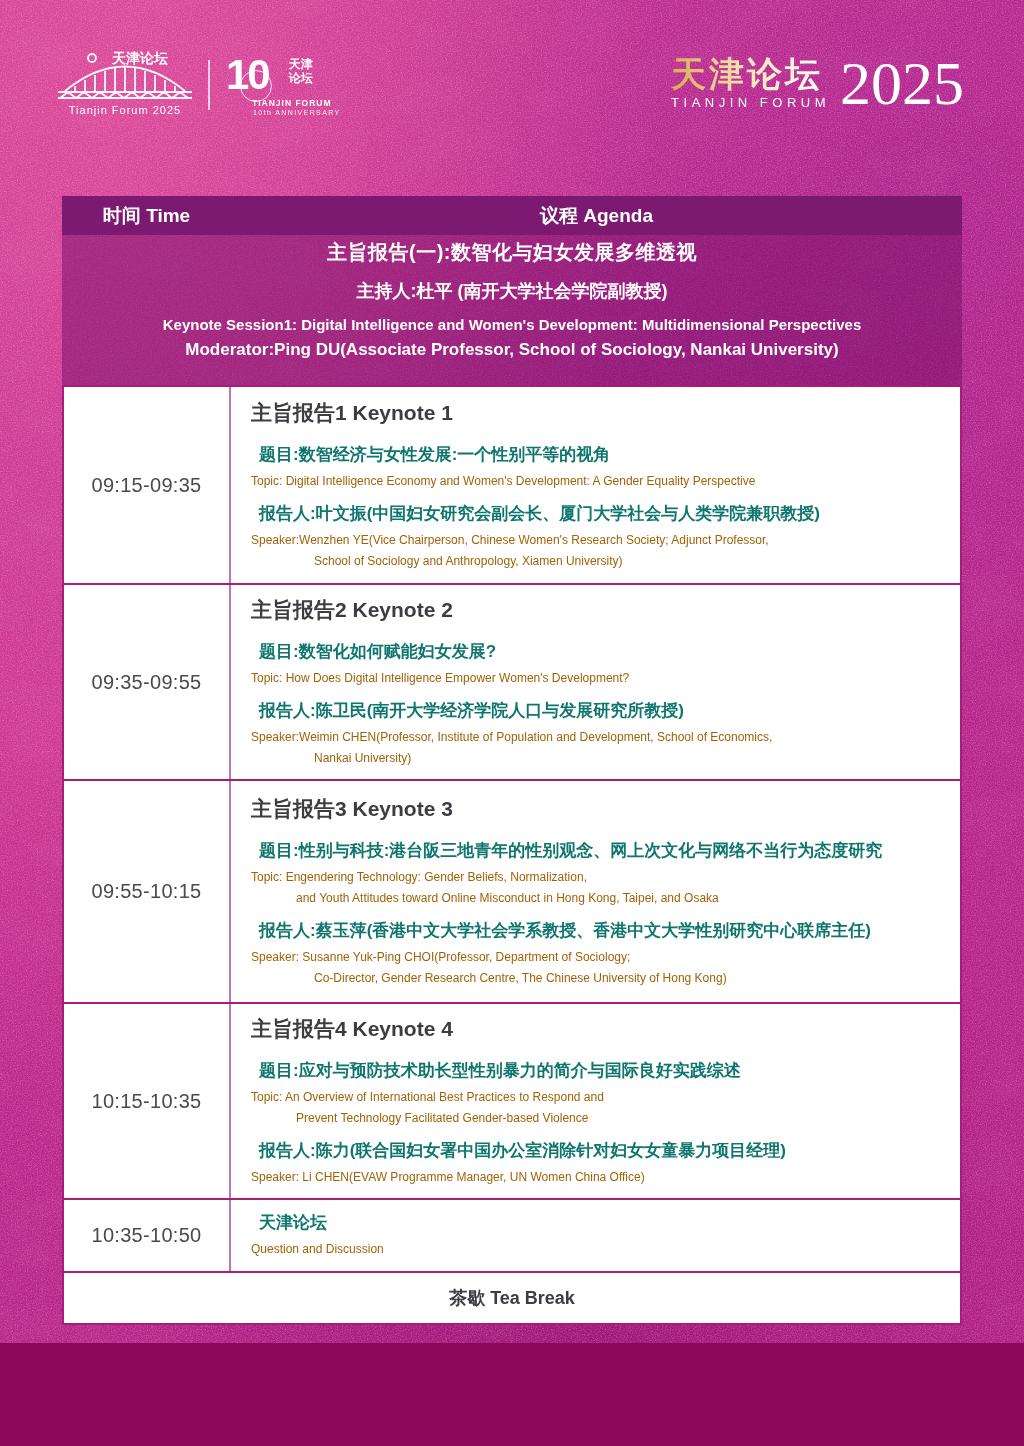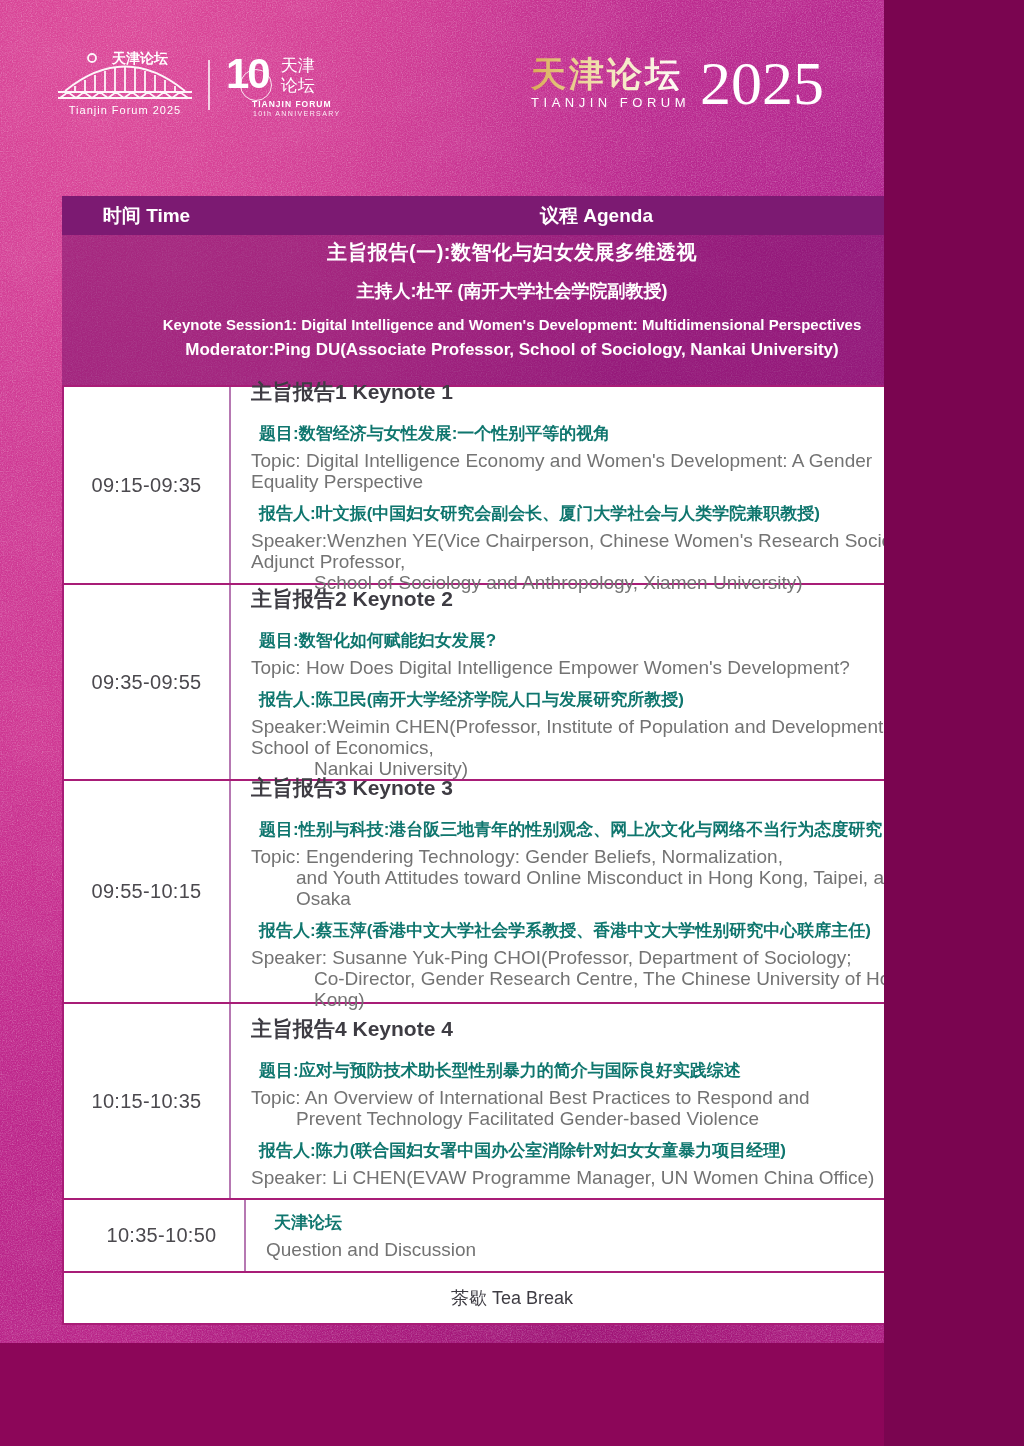--- a/index.html
+++ b/index.html
@@ -2,21 +2,21 @@
 <html><head>
 <meta charset="utf-8">
 <style>
   html,body { margin:0; padding:0; }
   body {
     width:1024px; height:1446px;
     font-family:"Liberation Sans","DejaVu Sans",sans-serif;
     background:#7a0550;
   }
   .page {
-    position:relative; width:884px; height:1446px;
+    position:relative; width:1024px; height:1446px;
     background:#8c0659; overflow:hidden;
   }
   
   .texture {
     position:absolute; top:0; left:0; width:1024px; height:1343px;
     background:
       radial-gradient(ellipse at 12% 6%, rgba(236,90,160,.55), rgba(236,90,160,0) 42%),
       radial-gradient(ellipse at 90% 18%, rgba(155,25,140,.45), rgba(155,25,140,0) 45%),
       radial-gradient(ellipse at 4% 55%, rgba(226,70,150,.40), rgba(226,70,150,0) 35%),
       radial-gradient(ellipse at 55% 95%, rgba(140,8,105,.55), rgba(140,8,105,0) 55%),
@@ -29,21 +29,21 @@
   .brand-left {
     position:absolute; top:50px; left:56px; z-index:3;
     display:flex; align-items:center; color:#fff;
   }
   .logo-divider { width:2px; height:50px; background:rgba(255,255,255,.75); margin:0 16px 0 14px; }
   .logo-ann { line-height:1; }
   .ann-top { display:flex; align-items:flex-start; }
   .ann-10 { font-size:42px; font-weight:800; letter-spacing:-2px; position:relative; }
   .ann-10::after { content:""; position:absolute; left:14px; top:16px; width:30px; height:30px;
     border:1.5px solid rgba(255,255,255,.85); border-radius:50%; }
-  .ann-cn { font-size:17px; font-weight:400; line-height:1.2; margin-left:12px; margin-top:3px; white-space:pre-line; }
+  .ann-cn { font-size:12px; font-weight:700; line-height:1.2; margin-left:20px; margin-top:3px; white-space:pre-line; }
   .ann-en { font-size:8.5px; letter-spacing:1px; margin-top:3px; padding-left:26px; font-weight:700; }
   .ann-sub { font-size:7px; letter-spacing:1.4px; margin-top:2px; padding-left:27px; opacity:.9; }
 
   .brand-right {
     position:absolute; top:52px; right:60px; z-index:3;
     display:flex; align-items:center; color:#fff;
   }
   .lr-text { text-align:left; margin-right:10px; }
   .lr-cn { font-size:35px; font-weight:700; letter-spacing:3px; line-height:1;
     color:#ecd9a0;
@@ -80,29 +80,29 @@
     width:167px; flex:0 0 167px; border-right:2px solid #b678b2; box-sizing:border-box;
     display:flex; align-items:center; justify-content:center;
     font-size:20px; color:#4b494e; letter-spacing:.3px;
   }
   .tcell-content {
     flex:1; display:flex; flex-direction:column; justify-content:center;
     padding:14px 16px 14px 20px; box-sizing:border-box;
   }
   .kn { font-size:21px; font-weight:700; color:#3e3c43; margin-bottom:6px; }
   .zh { font-size:17px; font-weight:700; color:#0f766e; margin-top:10px; margin-bottom:5px;margin-left:8px; }
-  .en { font-size:19px; color:#737373; line-height:21px; }
+  .en { font-size:12px; color:#a16207; line-height:21px; }
   .hang { padding-left:63px; }
   .hang-sm { padding-left:45px; }
   .tearow {
     border-top:2px solid #a81d77; height:52px; display:flex; align-items:center; justify-content:center;
-    font-size:18px; font-weight:400; color:#3e3c43; box-sizing:border-box;
+    font-size:18px; font-weight:700; color:#3e3c43; box-sizing:border-box;
   }
   .r1 { height:196px; } .r2 { height:196px; } .r3 { height:223px; }
-  .r4 { height:196px; } .r5 { height:73px;padding-left:15px; }
+  .r4 { height:196px; } .r5 { height:73px; }
 </style>
 </head>
 <body>
 
 <div class="page">
 
   <div class="texture"></div>
 
   <svg class="noise-svg" width="1024" height="1343" aria-hidden="true">
     <defs>

